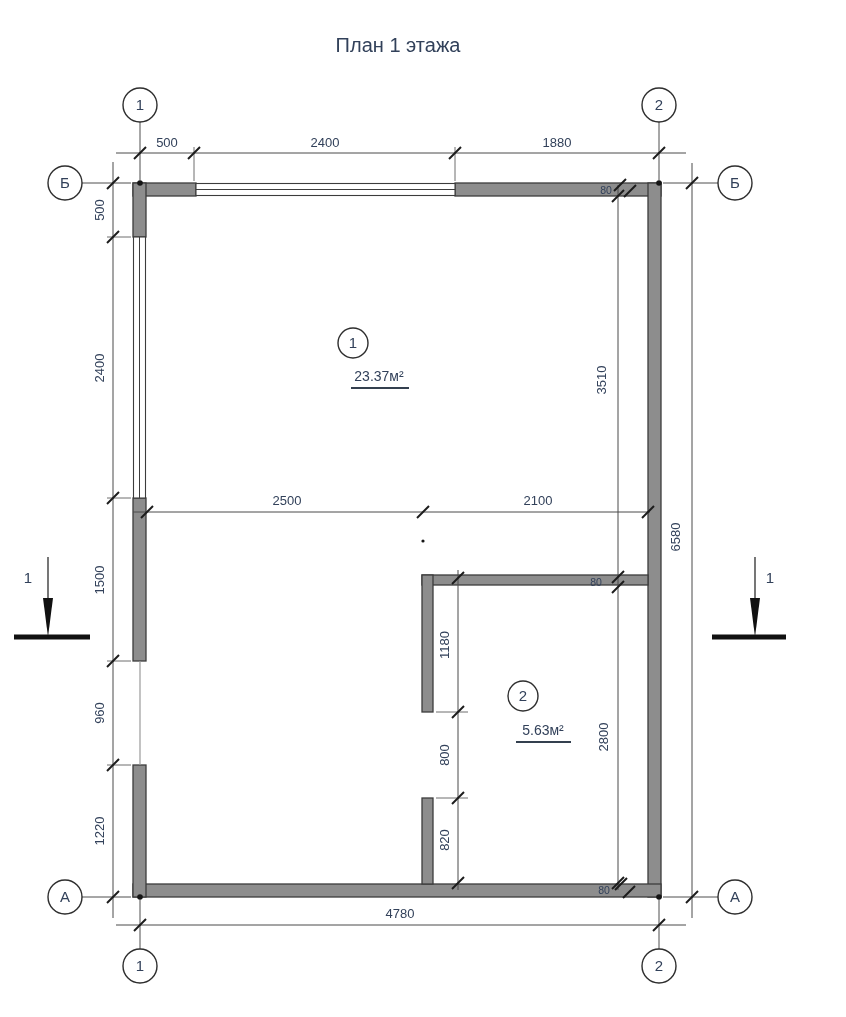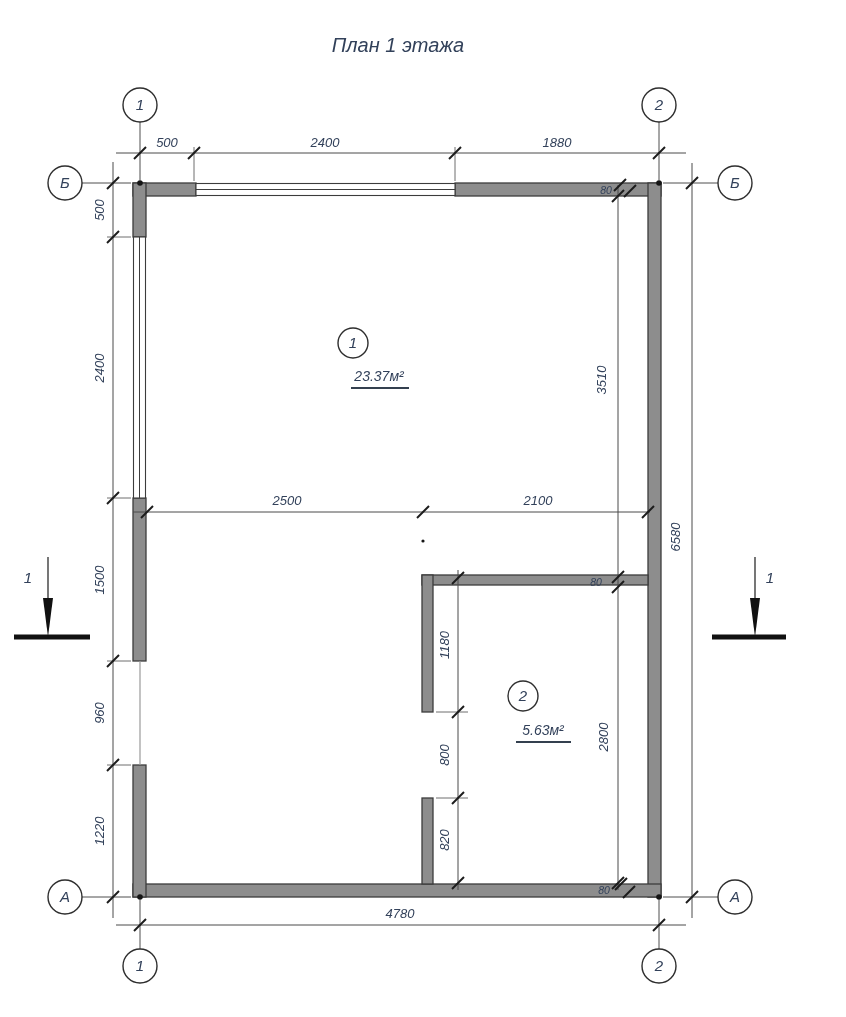--- a/index.html
+++ b/index.html
@@ -1,20 +1,20 @@
 <!DOCTYPE html>
 <html style="--wall-fill: #8d8d8d; --wall-stroke: #3c3c3c; --line: #4a4a4a; --tick: #1c1c1c; --text: #32415a; --background: #ffffff;"><head>
 <meta charset="utf-8">
 <style>
   :root{
     --wall-fill:#8d8d8d; --wall-stroke:#3c3c3c; --line:#4a4a4a;
     --tick:#1c1c1c; --text:#32415a; --background:#ffffff;
   }
   html,body{margin:0;padding:0;background:var(--background);}
-  .page{width:818px;height:1017px;background:var(--background);position:relative;overflow:hidden;font-style:italic;}
+  .page{width:818px;height:1017px;background:var(--background);position:relative;overflow:hidden;}
   svg{display:block;}
   svg text{fill:var(--text);font-family:"Liberation Sans",sans-serif;}
   .title{font-size:20px;letter-spacing:0px;}
   .dim{font-size:13px;}
   .axis{font-size:15px;}
   .small{font-size:10.5px;}
   .area{font-size:14px;}
   .wall{fill:var(--wall-fill);stroke:var(--wall-stroke);stroke-width:1.3;}
   .win{fill:#ffffff;stroke:var(--wall-stroke);stroke-width:1.1;}
   .winline{stroke:var(--wall-stroke);stroke-width:1;}

